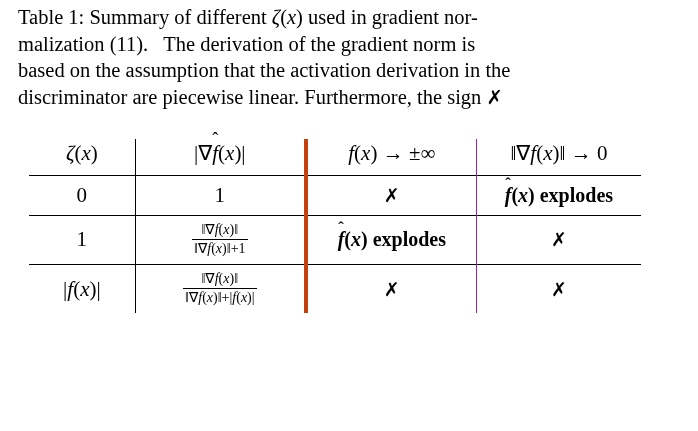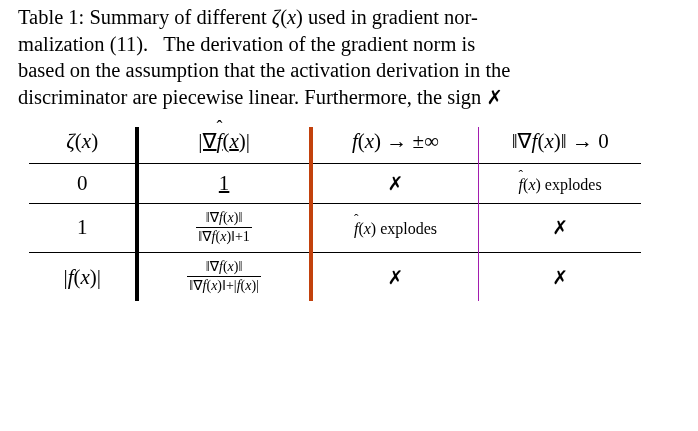--- a/index.html
+++ b/index.html
@@ -68,21 +68,21 @@
     border-bottom: 1px solid #000;
   }
   .frac > .den {
     display: block;
     padding: 1px 2px 0 2px;
   }
 
   
   .table-wrap {
     width: 612px;
-    margin: 16px auto 0 auto;
+    margin: 28px auto 0 auto;
   }
   table.summary {
     border-collapse: collapse;
     width: 100%;
     font-size: 20px;
   }
   table.summary td, table.summary th {
     text-align: center;
     vertical-align: middle;
     font-weight: normal;
@@ -98,28 +98,28 @@
   table.summary tbody tr {
     border-bottom: 1px solid #000;
   }
   table.summary tbody tr:last-child {
     border-bottom: none;
   }
   
   table.summary td:nth-child(1),
   table.summary th:nth-child(1) { width: 110px; }
   table.summary td:nth-child(2),
-  table.summary th:nth-child(2) { width: 180px; border-left: 4px solid #000000; text-decoration: underline; }
+  table.summary th:nth-child(2) { width: 180px; border-left: 1px solid #000000; }
   table.summary td:nth-child(3),
   table.summary th:nth-child(3) { width: 180px; border-left: 4px solid #c2410c; }
   table.summary td:nth-child(4),
   table.summary th:nth-child(4) { width: 175px; border-left: 1px solid #a21caf; }
 
   .cellbig { font-size: 21px; }
-  .cellsm  { font-size: 16px; }
+  .cellsm  { font-size: 20px; font-weight: bold; }
 </style>
 </head>
 <body>
 
 <div class="page">
 
   <div class="caption">
     <span class="ln">Table 1: Summary of different <span class="mi">ζ</span>(<span class="mi">x</span>) used in gradient nor-</span>
     <span class="ln">malization (11).&nbsp;&nbsp; The derivation of the gradient norm is</span>
     <span class="ln">based on the assumption that the activation derivation in the</span>

